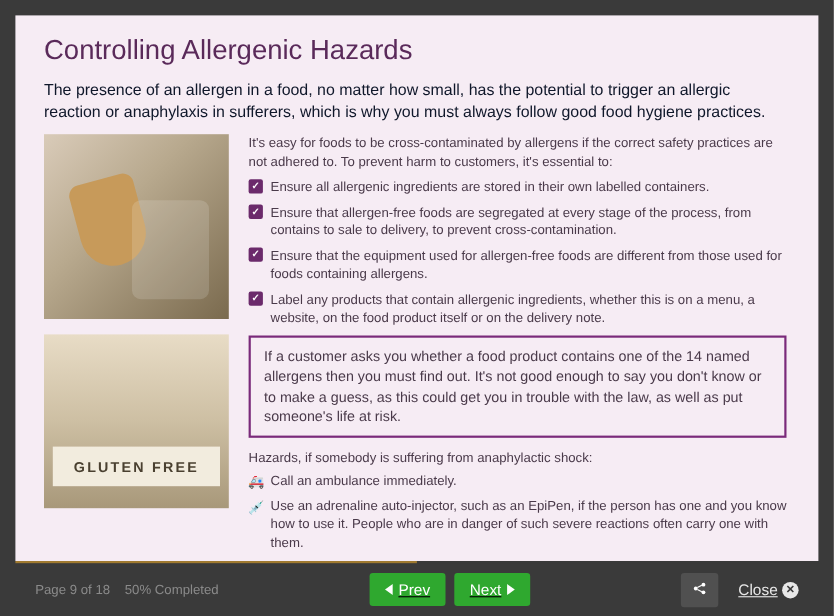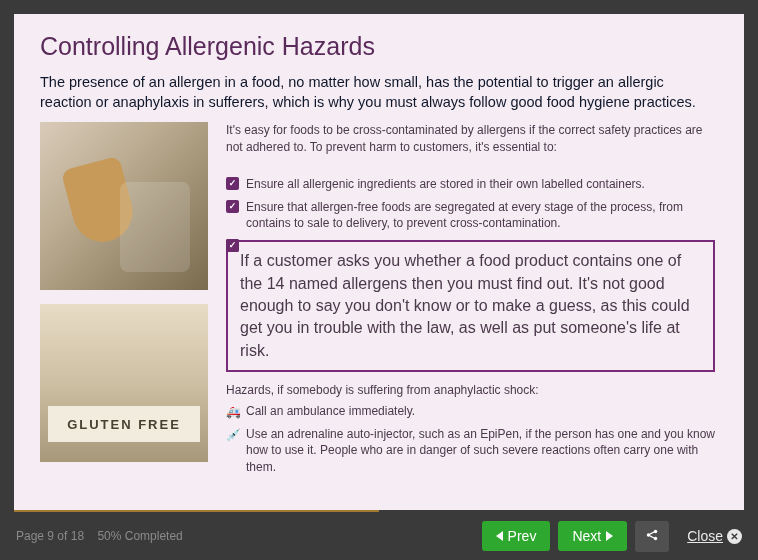--- a/index.html
+++ b/index.html
@@ -10,32 +10,32 @@
   .lead { font-size: 14.5px; color: #0f172a; line-height: 1.35; margin-bottom: 10px; }
   .body-row { display: flex; gap: 18px; }
   .img-col { width: 168px; flex: 0 0 168px; display: flex; flex-direction: column; gap: 14px; }
   .img-ph { width: 168px; background: linear-gradient(135deg,#d9cbb9 0%,#b8a98e 40%,#7a6a4e 100%); position: relative; overflow: hidden; }
   .img1 { height: 168px; }
   .img1::before { content:""; position:absolute; left:30px; top:40px; width:60px; height:80px; background:#c79a5a; border-radius:10px 10px 30px 30px; transform:rotate(-15deg); }
   .img1::after { content:""; position:absolute; left:80px; top:60px; width:70px; height:90px; background:rgba(255,255,255,0.15); border-radius:8px; }
   .img2 { height: 158px; position: relative; background: linear-gradient(180deg,#e8dcc6 0%,#cdbfa3 50%,#a8987a 100%); }
   .img2 .label-strip { position:absolute; bottom:20px; left:8px; right:8px; height:36px; background:#f2ecde; display:flex; align-items:center; justify-content:center; font-weight:700; color:#4a4030; letter-spacing:2px; font-size:13px; }
   .text-col { flex: 1; font-size: 12px; color: #4a3a4a; line-height: 1.4; }
-  .intro { margin-bottom: 20px; }
+  .intro { margin-bottom: 6px; }
   ul.checklist, ul.actionlist { list-style: none; margin: 4px 0 8px 0; }
   ul.checklist li, ul.actionlist li { position: relative; padding-left: 20px; margin-bottom: 6px; }
   ul.checklist li .icon { position:absolute; left:0; top:1px; width:13px; height:13px; background:#6b2a6b; border-radius:2px; display:flex; align-items:center; justify-content:center; color:#fff; font-size:9px; font-weight:bold; }
   ul.actionlist li .icon { position:absolute; left:0; top:1px; width:14px; height:14px; color:#4a3a4a; font-size:12px; }
-  .callout { border: 2px solid #7a2a7a; padding: 8px 12px; margin: 8px 0 10px 0; font-size: 16px; color: #4a3a4a; }
+  .callout { border: 2px solid #7a2a7a; padding: 8px 12px; margin: 8px 0 10px 0; font-size: 13px; color: #4a3a4a; }
   .remember { margin: 6px 0 4px 0; }
   .progress-bar { height: 2px; background: #3a3a3a; margin: 0 14px; position: relative; }
   .progress-bar .fill { position:absolute; left:0; top:0; bottom:0; background:#a07a30; }
-  .footer { height: 48px; display:flex; align-items:center; padding: 0 16px; gap: 8px; }
+  .footer { height: 48px; display:flex; align-items:center; padding: 0 32px; gap: 8px; }
   .footer .status { color:#8a8a8a; font-size:12px; flex: 0 0 auto; }
-  .footer .nav { flex:1; display:flex; justify-content:flex-end; gap:8px; }
+  .footer .nav { flex:1; display:flex; justify-content:center; gap:8px;text-decoration:underline; }
   .btn { border:none; padding:7px 14px; border-radius:3px; font-size:14px; cursor:pointer; display:inline-flex; align-items:center; gap:5px; }
   .btn-green { background:#2fa82f; color:#fff; }
   .btn-dark { background:#505050; color:#fff; width:34px; justify-content:center; padding:7px 0; }
   .close-link { color:#e8e8e8; text-decoration:underline; font-size:14px; display:inline-flex; align-items:center; gap:4px; cursor:pointer; margin-left:10px; }
   .chev { display:inline-block; width:0; height:0; border-top:5px solid transparent; border-bottom:5px solid transparent; }
   .chev-left { border-right:7px solid #fff; }
   .chev-right { border-left:7px solid #fff; }
   .circle-x { display:inline-flex; width:15px; height:15px; border-radius:50%; background:#e8e8e8; color:#3a3a3a; align-items:center; justify-content:center; font-size:10px; font-weight:bold; }
 </style>
 </head>
@@ -52,22 +52,22 @@
         <div class="label-strip">GLUTEN FREE</div>
       </div>
     </div>
 
     <div class="text-col">
       <p class="intro">It's easy for foods to be cross-contaminated by allergens if the correct safety practices are not adhered to. To prevent harm to customers, it's essential to:</p>
 
       <ul class="checklist">
         <li><span class="icon">✓</span><span>Ensure all allergenic ingredients are stored in their own labelled containers.</span></li>
         <li><span class="icon">✓</span><span>Ensure that allergen-free foods are segregated at every stage of the process, from contains to sale to delivery, to prevent cross-contamination.</span></li>
-        <li><span class="icon">✓</span></li>
-        <li><span class="icon">✓</span></li>
+        <li><span class="icon">✓</span><span>Ensure that the equipment used for allergen-free foods are different from those used for foods containing allergens.</span></li>
+        <li><span class="icon">✓</span><span>Label any products that contain allergenic ingredients, whether this is on a menu, a website, on the food product itself or on the delivery note.</span></li>
       </ul>
 
       <div class="callout">If a customer asks you whether a food product contains one of the 14 named allergens then you must find out. It's not good enough to say you don't know or to make a guess, as this could get you in trouble with the law, as well as put someone's life at risk.</div>
 
       <p class="remember">Hazards, if somebody is suffering from anaphylactic shock:</p>
 
       <ul class="actionlist">
         <li><span class="icon">🚑</span><span>Call an ambulance immediately.</span></li>
         <li><span class="icon">💉</span><span>Use an adrenaline auto-injector, such as an EpiPen, if the person has one and you know how to use it. People who are in danger of such severe reactions often carry one with them.</span></li>
       </ul>

